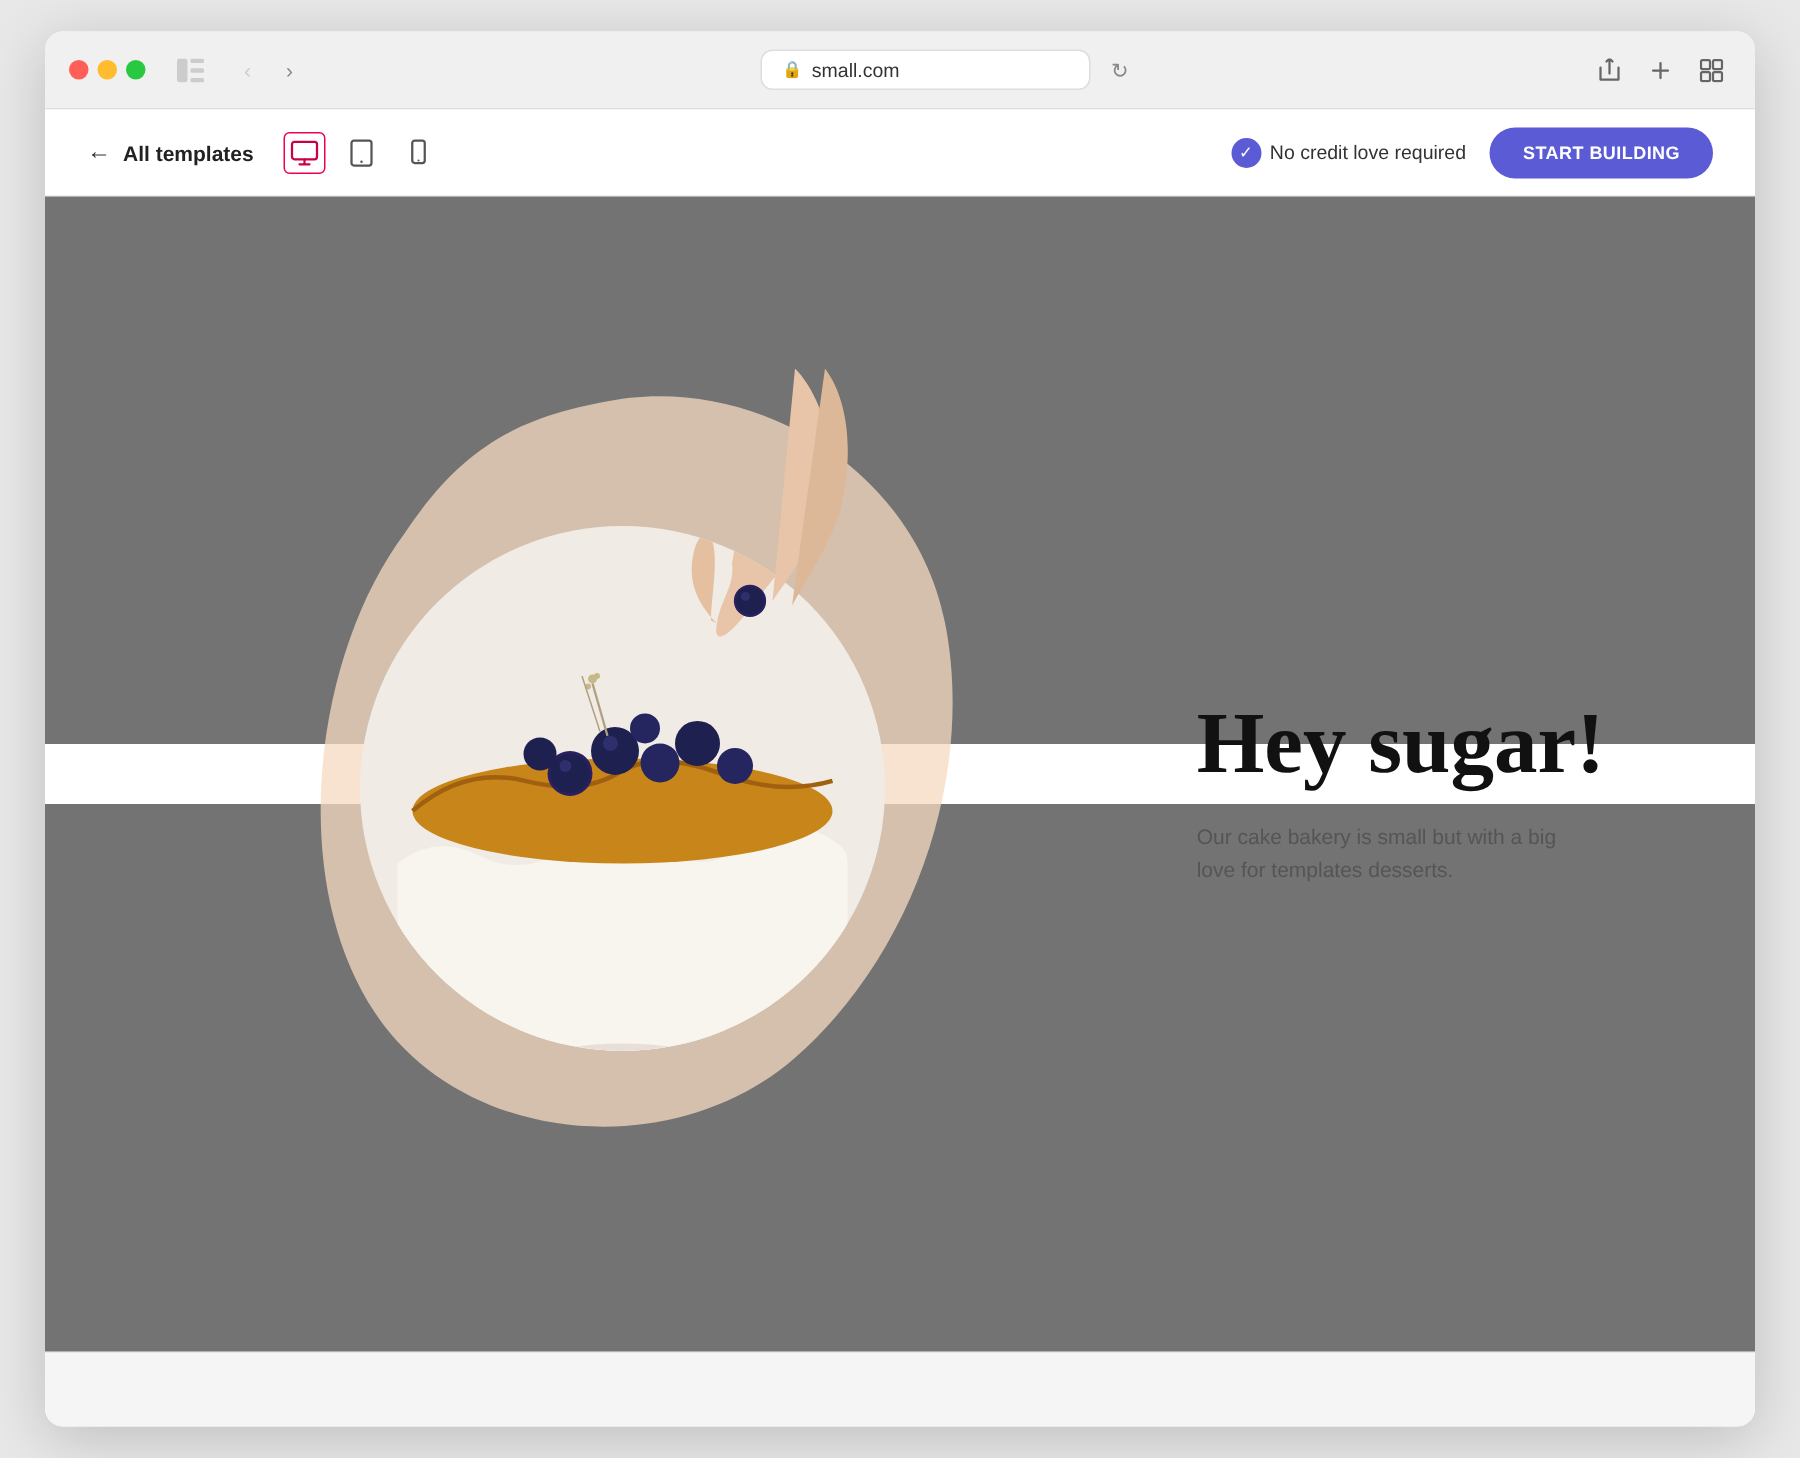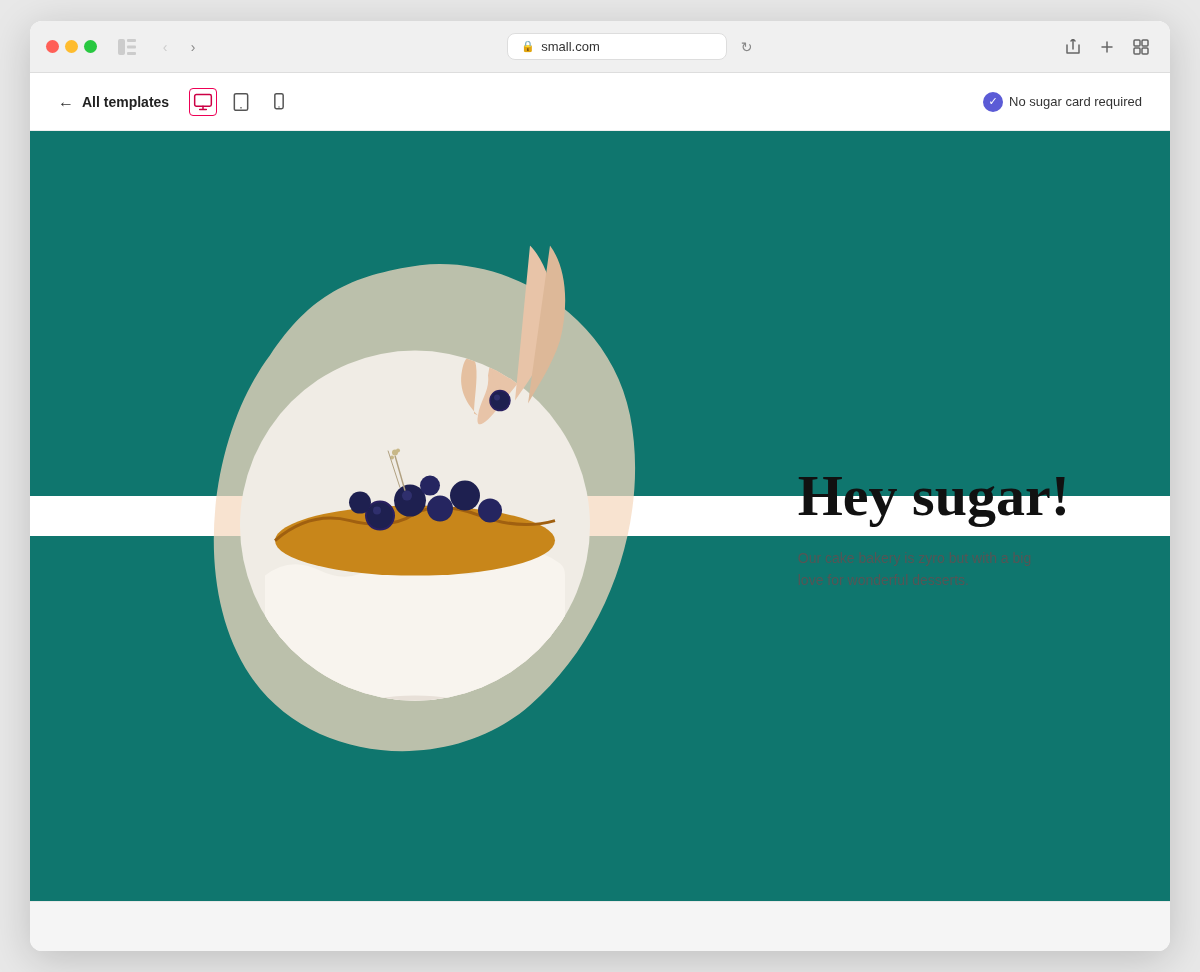--- a/index.html
+++ b/index.html
@@ -226,21 +226,21 @@
       font-weight: 600;
       cursor: pointer;
       letter-spacing: 0.3px;
       text-transform: uppercase;
       font-size: 12px;
     }
 
     
     .preview-area {
       flex: 1;
-      background: #0f766e;
+      background: #737373;
       position: relative;
       overflow: hidden;
       display: flex;
       align-items: center;
       justify-content: center;
       min-height: 720px;
     }
 
     
     .site-preview {
@@ -390,22 +390,23 @@
         <svg viewBox="0 0 24 24" fill="none">
           <rect x="7" y="2" width="10" height="18" rx="2" stroke="#555" stroke-width="1.8"></rect>
           <circle cx="12" cy="18" r="0.8" fill="#555"></circle>
         </svg>
       </div>
     </div>
 
     <div class="toolbar-right">
       <div class="no-credit-card">
         <div class="check-icon">✓</div>
-        <span>No sugar card required</span>
-      </div>
+        <span>No credit love required</span>
+      </div>
+      <button class="start-building-btn">START BUILDING</button>
     </div>
   </div>
 
   <div class="preview-area">
     <div class="site-preview">
 
       <svg class="blob-svg" viewBox="0 0 460 540" xmlns="http://www.w3.org/2000/svg">
         <path d="M230 30 C320 20, 420 80, 440 180 C460 280, 420 400, 340 470 C260 540, 120 530, 60 440 C0 350, 20 200, 80 120 C120 60, 160 40, 230 30Z" fill="#f5d9c0" opacity="0.75"></path>
       </svg>
 
@@ -459,21 +460,21 @@
           <circle cx="270" cy="155" r="10" fill="none" stroke="#2a2060" stroke-width="1.5"></circle>
           <circle cx="267" cy="152" r="3" fill="#3a3a80" opacity="0.6"></circle>
 
           <path d="M300 0 C315 15, 330 50, 320 90 C312 120, 295 140, 285 155" fill="#e8c4a8"></path>
           <path d="M320 0 C335 20, 340 55, 330 95 C322 120, 308 140, 298 158" fill="#ddb898"></path>
         </svg>
       </div>
 
       <div class="hero-text">
         <h1 class="hero-heading">Hey sugar!</h1>
-        <p class="hero-sub">Our cake bakery is zyro but with a big love for wonderful desserts.</p>
+        <p class="hero-sub">Our cake bakery is small but with a big love for templates desserts.</p>
       </div>
 
     </div>
   </div>
 
   <div class="bottom-bar"></div>
 
 </div>
 
 </body></html>

